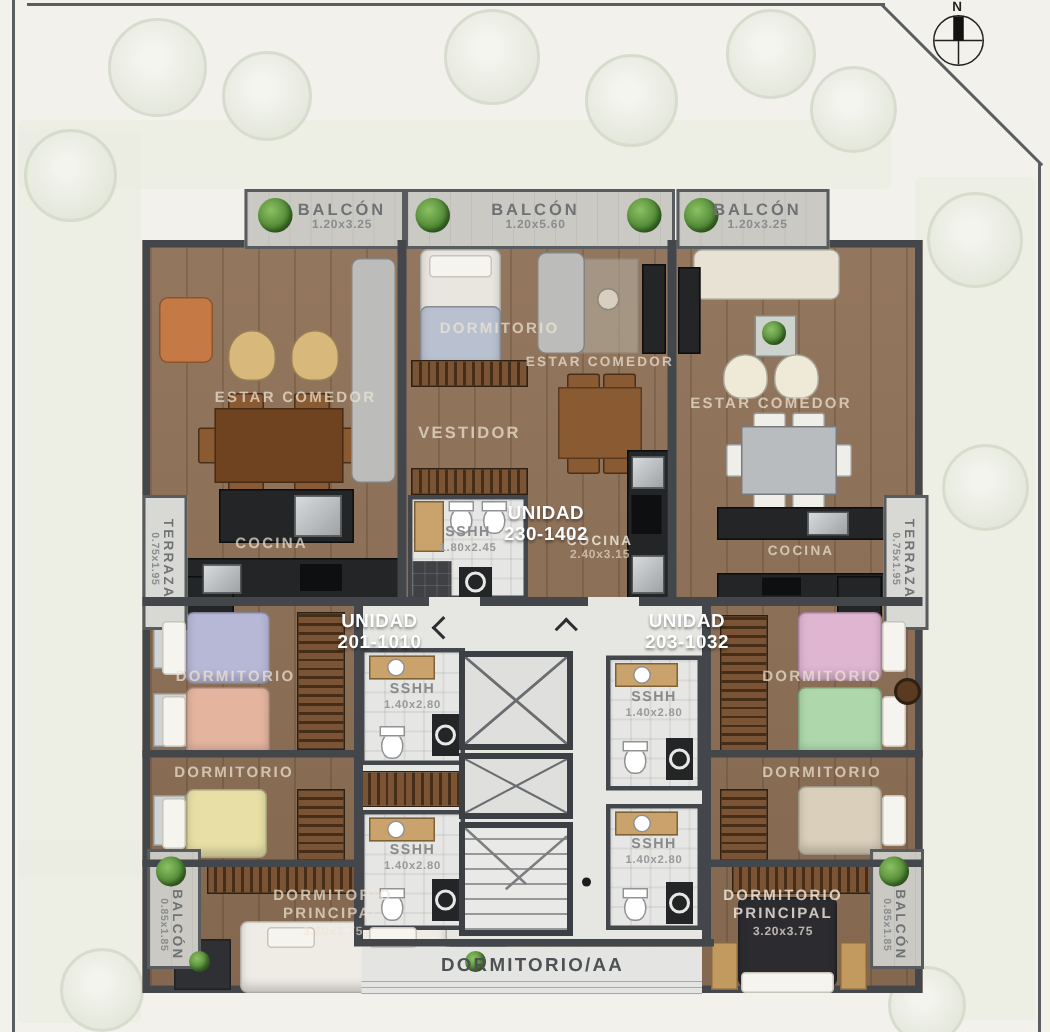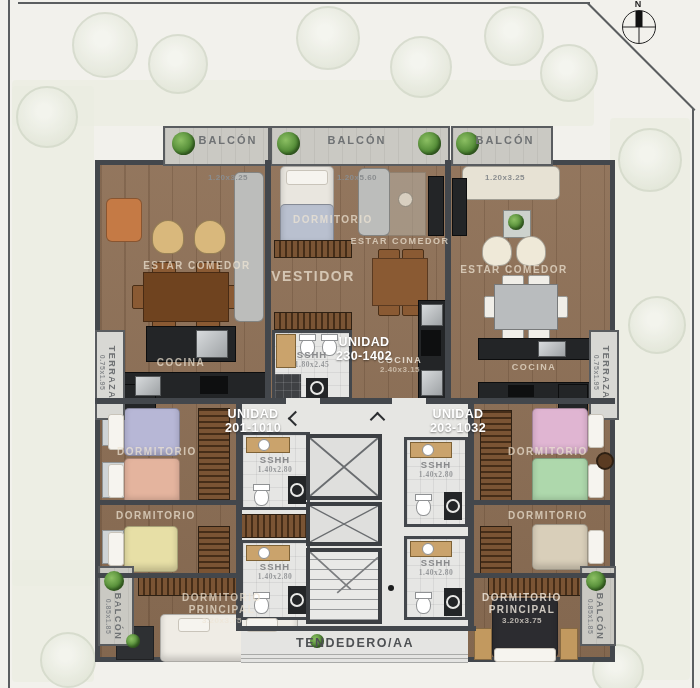--- a/index.html
+++ b/index.html
@@ -52,24 +52,24 @@
         background-image:linear-gradient(rgba(255,255,255,.12) 1px,transparent 1px),
         linear-gradient(90deg,rgba(255,255,255,.12) 1px,transparent 1px);background-size:8px 8px;}
   .rlabel{position:absolute;z-index:8;font-weight:bold;color:rgba(238,228,212,.72);
         letter-spacing:1.5px;font-size:10px;white-space:nowrap;transform:translateX(-50%);text-align:center;}
   .rdims{display:block;font-size:8px;letter-spacing:.5px;color:rgba(238,228,212,.62);font-weight:bold;}
   .unitlabel{position:absolute;z-index:9;color:#fff;font-weight:bold;font-size:12.5px;line-height:1.08;
         letter-spacing:.4px;white-space:nowrap;transform:translateX(-50%);text-align:center;
         text-shadow:0 1px 2px rgba(0,0,0,.45);}
   .blabel{position:absolute;z-index:8;font-weight:bold;color:#6f7274;font-size:11px;letter-spacing:2px;
         white-space:nowrap;transform:translateX(-50%);text-align:center;line-height:1.1;}
-  .blabel .rdims{color:#8a8d8f;margin-top:28px;}
+  .blabel .rdims{color:#8a8d8f;}
   .slabel{position:absolute;z-index:8;font-weight:bold;color:#88898b;font-size:9.5px;letter-spacing:1px;
         white-space:nowrap;transform:translateX(-50%);text-align:center;line-height:1.15;}
-  .slabel .rdims{color:#97999b;font-size:7.5px;font-family:Liberation Serif, serif;}
+  .slabel .rdims{color:#97999b;font-size:7.5px;}
   .vwrap{position:absolute;display:flex;align-items:center;justify-content:center;z-index:8;}
   .vrot{transform:rotate(90deg);text-align:center;font-weight:bold;color:#6f7274;font-size:9px;
         letter-spacing:1.5px;line-height:1.2;white-space:nowrap;}
   .vrot .rdims{font-size:7px;color:#8a8d8f;}
   .tlabel{position:absolute;z-index:8;font-weight:bold;color:#4e5154;font-size:12.5px;letter-spacing:1.5px;
         white-space:nowrap;transform:translateX(-50%);}
   .chev{position:absolute;width:9px;height:9px;border-left:2.5px solid #2c2e31;
         border-bottom:2.5px solid #2c2e31;z-index:7;}
   .rug{position:absolute;background:#b6b0a4;opacity:.55;border:1px solid #8f8a80;z-index:3;}
   .dot{position:absolute;border-radius:50%;z-index:7;}
@@ -177,21 +177,21 @@
   </div>
   <div class="counter" style="left:124px;top:384px;width:30px;height:28px;"></div>
 
   <div class="bed" style="left:280px;top:166px;width:52px;height:80px;background:#e9e6df;"></div>
   <div class="pillow" style="left:286px;top:170px;width:40px;height:13px;"></div>
   <div class="bed" style="left:280px;top:204px;width:52px;height:42px;background:#b9c0cf;"></div>
   <div class="rlabel" style="left:333px;top:214px;">
     <span>DORMITORIO</span>
   </div>
   <div class="closetH" style="left:274px;top:240px;width:76px;height:16px;"></div>
-  <div class="rlabel" style="left:313px;top:268px;font-size:14px;">
+  <div class="rlabel" style="left:313px;top:283px;font-size:11px;">
     <span>VESTIDOR</span>
   </div>
   <div class="closetH" style="left:274px;top:312px;width:76px;height:16px;"></div>
 
   <div class="bath" style="left:272px;top:330px;width:80px;height:70px;box-sizing:border-box;"></div>
   <div class="vanity" style="left:276px;top:334px;width:18px;height:32px;"></div>
   <div class="toilet" style="left:300px;top:338px;"></div>
   <div class="tank" style="left:299px;top:334px;"></div>
   <div class="toilet" style="left:322px;top:338px;"></div>
   <div class="tank" style="left:321px;top:334px;"></div>
@@ -333,21 +333,21 @@
   <div class="slabel" style="left:436px;top:558px;">
     <span>SSHH</span>
     <span class="rdims">1.40x2.80</span>
   </div>
   <div class="toilet" style="left:416px;top:596px;"></div>
   <div class="tank" style="left:415px;top:592px;"></div>
   <div class="washer" style="left:444px;top:588px;width:18px;height:28px;"></div>
 
   <div class="abs" style="left:241px;top:631px;width:227px;height:26px;background:#e4e4e2;z-index:5;"></div>
   <div class="tlabel" style="left:355px;top:636px;z-index:8;">
-    <span>TENDEDERO/AA</span>
+    <span>DORMITORIO/AA</span>
   </div>
   <div class="abs" style="left:241px;top:653px;width:227px;height:10px;z-index:5;
               background:repeating-linear-gradient(0deg,#a9aaa8 0 1.2px,#e4e4e2 1.2px 4px);"></div>
 
   <div class="nstand" style="left:102px;top:410px;width:22px;height:34px;background:#cfd4d6;"></div>
   <div class="bed" style="left:124px;top:408px;width:54px;height:46px;background:#b7b7d6;"></div>
   <div class="pillow" style="left:108px;top:414px;width:14px;height:34px;"></div>
   <div class="closetV" style="left:198px;top:408px;width:30px;height:90px;"></div>
   <div class="rlabel" style="left:157px;top:446px;">
     <span>DORMITORIO</span>

